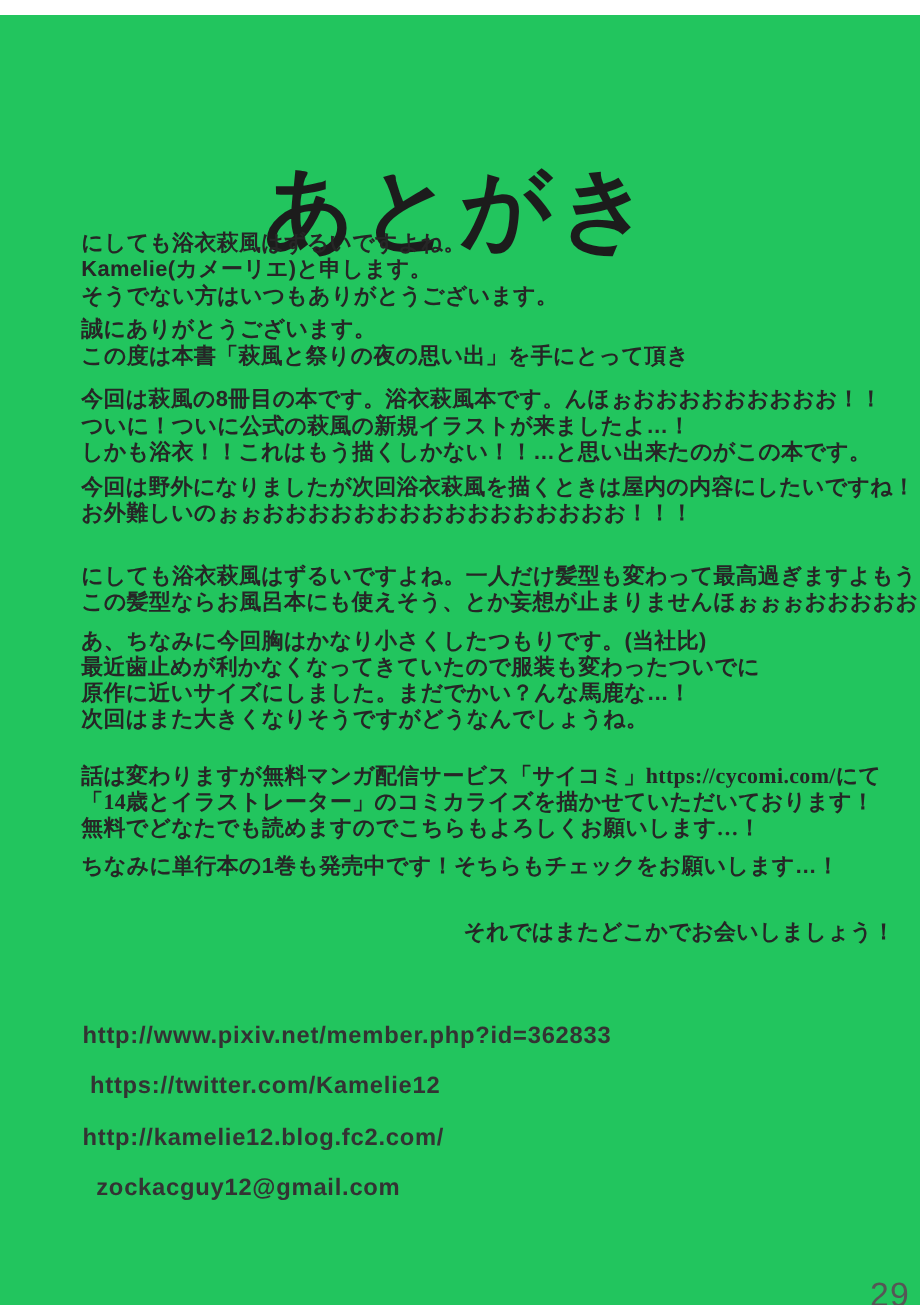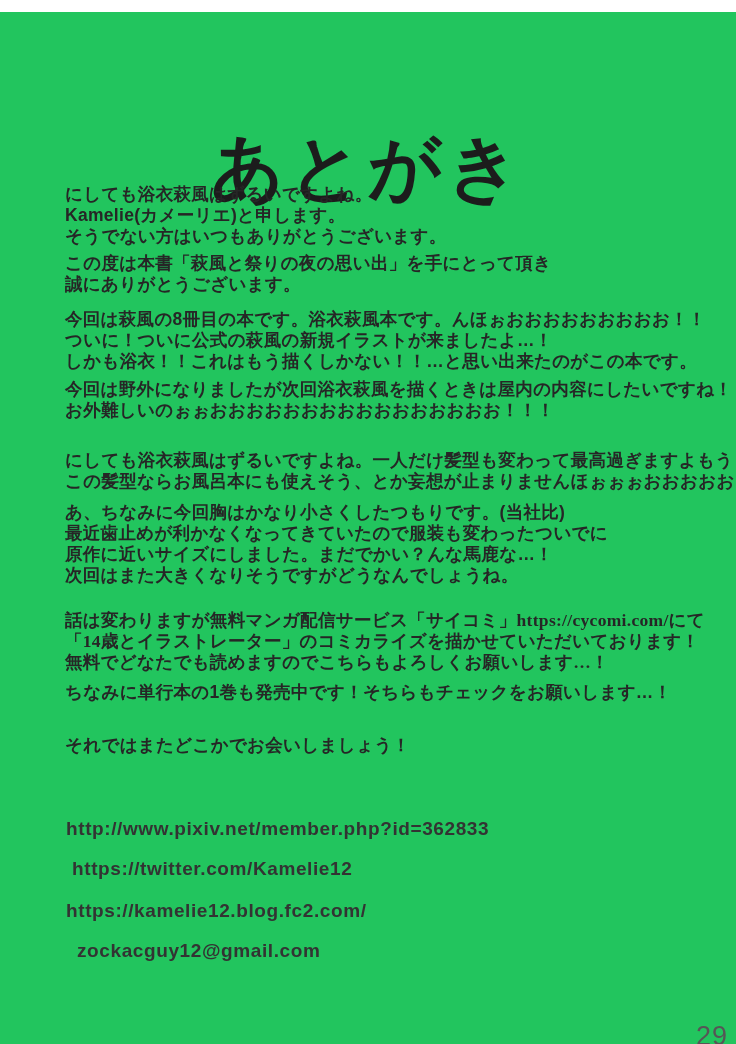--- a/index.html
+++ b/index.html
@@ -49,21 +49,21 @@
   .paragraph-line { display: block; }
   
   .paragraph:nth-child(1) { top: 172px; }
   .paragraph:nth-child(2) { top: 241px; }
   .paragraph:nth-child(3) { top: 297px; }
   .paragraph:nth-child(4) { top: 367px; }
   .paragraph:nth-child(5) { top: 438px; }
   .paragraph:nth-child(6) { top: 490px; }
   .paragraph:nth-child(7) { top: 598px; font-family: Liberation Serif, serif; }
   .paragraph:nth-child(8) { top: 670px; }
-  .paragraph:nth-child(9) { top: 723px; }
+  .paragraph:nth-child(9) { top: 723px; text-align: right; }
 
   .links {
     position: absolute;
     top: 0; left: 0;
     width: 100%;
     height: 100%;
   }
   .link-url {
     position: absolute;
     left: 66px;
@@ -93,22 +93,22 @@
 <div class="page">
   <h1 class="title">あとがき</h1>
 
   <div class="paragraphs" id="paragraphs">
       <div class="paragraph">
         <span class="paragraph-line">にしても浴衣萩風はずるいですよね。</span>
         <span class="paragraph-line">Kamelie(カメーリエ)と申します。</span>
         <span class="paragraph-line">そうでない方はいつもありがとうございます。</span>
       </div>
       <div class="paragraph">
+        <span class="paragraph-line">誠にありがとうございます。</span>
         <span class="paragraph-line">この度は本書「萩風と祭りの夜の思い出」を手にとって頂き</span>
-        <span class="paragraph-line">誠にありがとうございます。</span>
       </div>
       <div class="paragraph">
         <span class="paragraph-line">今回は萩風の8冊目の本です。浴衣萩風本です。んほぉおおおおおおおおお！！</span>
         <span class="paragraph-line">ついに！ついに公式の萩風の新規イラストが来ましたよ…！</span>
         <span class="paragraph-line">しかも浴衣！！これはもう描くしかない！！…と思い出来たのがこの本です。</span>
       </div>
       <div class="paragraph">
         <span class="paragraph-line">今回は野外になりましたが次回浴衣萩風を描くときは屋内の内容にしたいですね！</span>
         <span class="paragraph-line">お外難しいのぉぉおおおおおおおおおおおおおおおお！！！</span>
       </div>
@@ -131,18 +131,18 @@
         <span class="paragraph-line">ちなみに単行本の1巻も発売中です！そちらもチェックをお願いします…！</span>
       </div>
       <div class="paragraph">
         <span class="paragraph-line">それではまたどこかでお会いしましょう！</span>
       </div>
     </div>
 
   <div class="links" id="links">
       <div class="link-url">http://www.pixiv.net/member.php?id=362833</div>
       <div class="link-url">https://twitter.com/Kamelie12</div>
-      <div class="link-url">https://kamelie12.blog.fc2.com/</div>
+      <div class="link-url">http://kamelie12.blog.fc2.com/</div>
       <div class="link-url">zockacguy12@gmail.com</div>
     </div>
 
   <div class="page-number">29</div>
 </div>
 
 </body></html>

